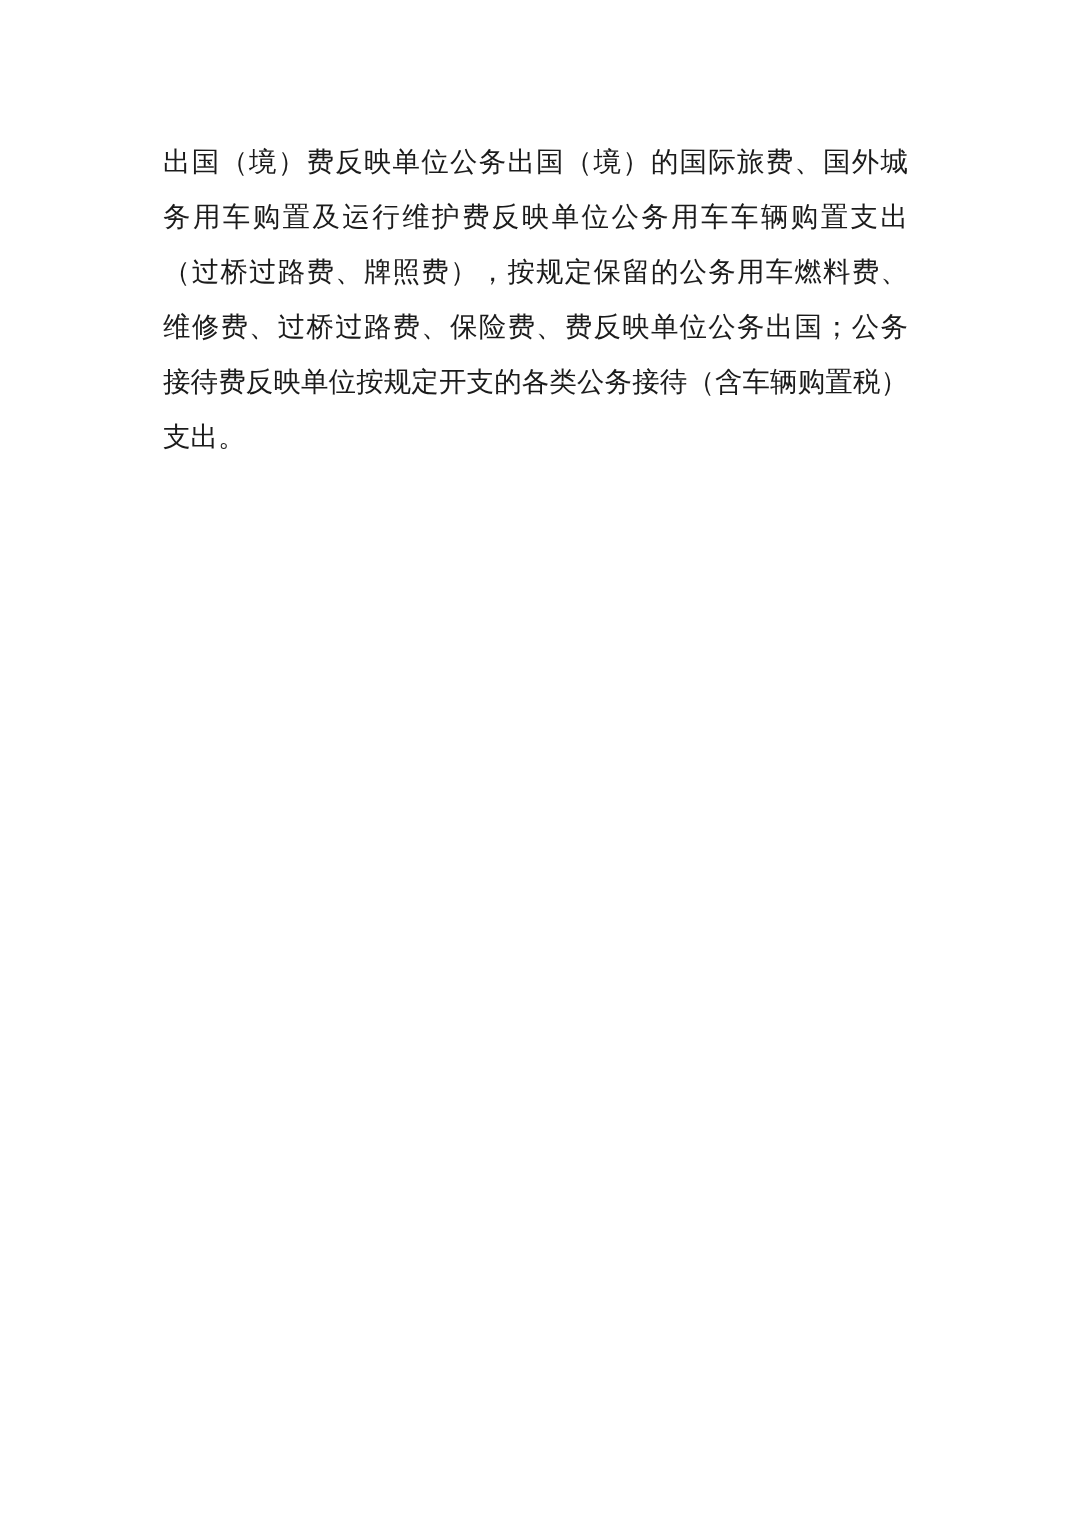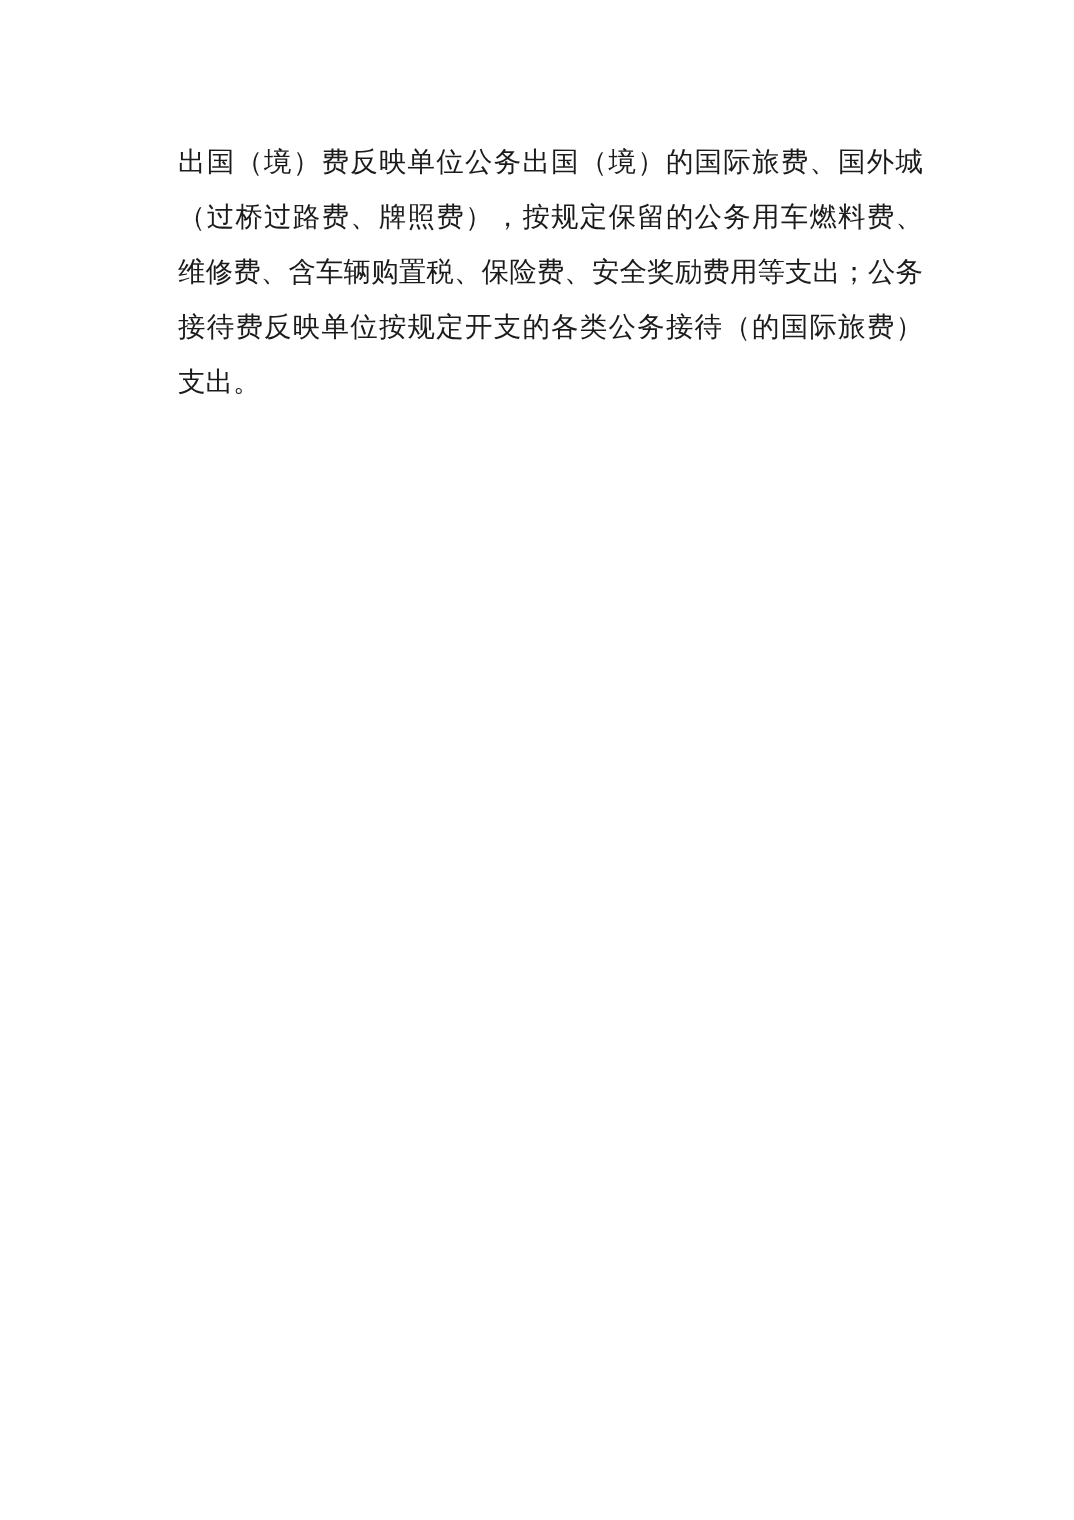--- a/index.html
+++ b/index.html
@@ -12,21 +12,21 @@
     position: relative;
     width: 1074px;
     height: 1520px;
     background: #ffffff;
     overflow: hidden;
     font-family: "Liberation Serif", "DejaVu Serif", serif;
   }
 
   .paragraph {
     position: absolute;
-    left: 178px;
+    left: 163px;
     top: 134px;
     width: 745px;
     color: #1b1b1b;
     font-size: 27.5px;
     letter-spacing: 0;
   }
 
   .line {
     height: 55px;
     line-height: 55px;
@@ -40,18 +40,19 @@
     text-align: right;
     text-align-last: left;
   }
 </style>
 </head>
 <body>
 
 <div class="page">
   <div class="paragraph">
     <div class="line">出国（境）费反映单位公务出国（境）的国际旅费、国外城</div>
+    <div class="line">务用车购置及运行维护费反映单位公务用车车辆购置支出</div>
     <div class="line">（过桥过路费、牌照费），按规定保留的公务用车燃料费、</div>
-    <div class="line">维修费、含车辆购置税、保险费、安全奖励费用等支出；公务</div>
-    <div class="line">接待费反映单位按规定开支的各类公务接待（的国际旅费）</div>
+    <div class="line">维修费、过桥过路费、保险费、费反映单位公务出国；公务</div>
+    <div class="line">接待费反映单位按规定开支的各类公务接待（含车辆购置税）</div>
     <div class="line last">支出。</div>
   </div>
 </div>
 
 </body></html>

